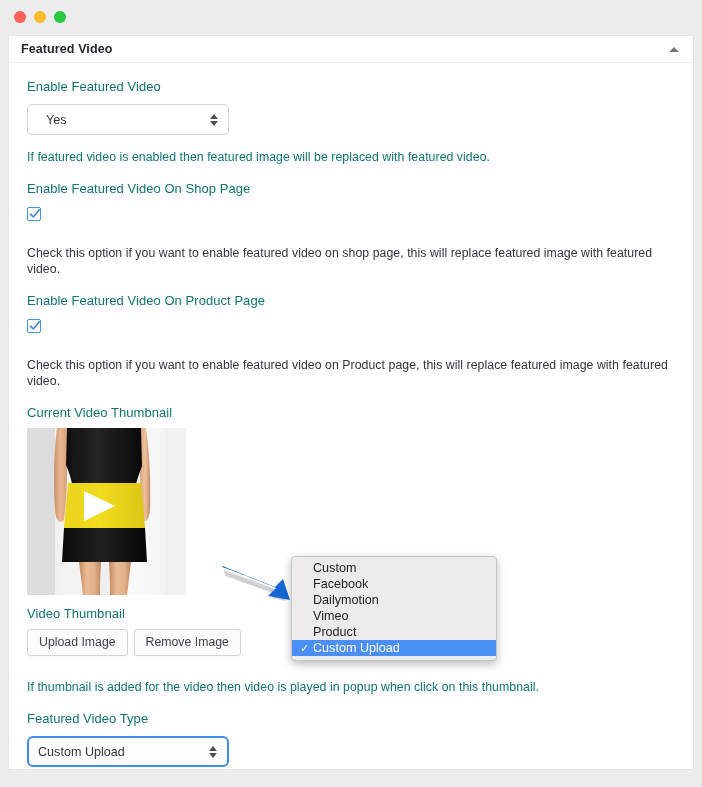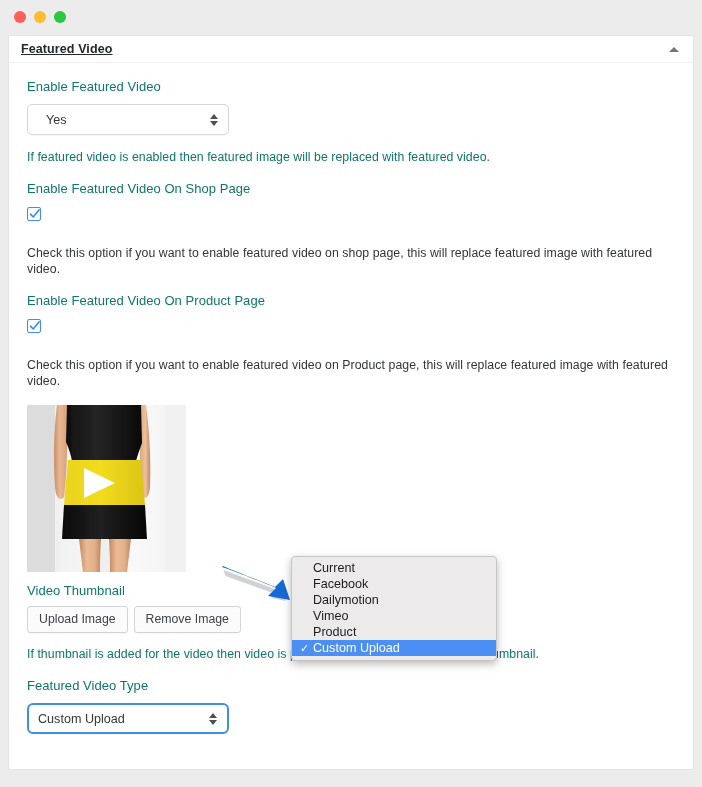--- a/index.html
+++ b/index.html
@@ -61,21 +61,20 @@
     box-sizing: border-box;
     padding: 0 12px;
     display: flex;
     align-items: center;
   }
   #metabox-title {
     font-size: 12.5px;
     font-weight: bold;
     color: #23282d;
     letter-spacing: 0.1px;
-    text-decoration: underline;
   }
   #collapse-toggle {
     position: absolute;
     right: 12px;
     top: 50%;
     transform: translateY(-50%);
     width: 14px;
     height: 14px;
     display: flex;
     align-items: center;
@@ -301,20 +300,21 @@
 
     <div class="checkbox-row" style="margin-bottom:16px;">
       <span class="checkbox">
         <svg width="12" height="12" viewBox="0 0 12 12">
           <path d="M1.5 6.2 L4.2 9 L10.2 1.8" fill="none" stroke="#3f8fe8" stroke-width="1.7" stroke-linecap="round" stroke-linejoin="round"></path>
         </svg>
       </span>
       <span class="checkbox-label">Check this option if you want to enable featured video on Product page, this will replace featured image with featured video.</span>
     </div>
 
+    <div class="field-label" style="margin-bottom:8px;">Current Video Thumbnail</div>
 
     <div id="thumb-wrap" style="margin-bottom:11px;">
       <svg id="thumb-svg" width="159" height="167" viewBox="0 0 159 167">
         <defs>
           <linearGradient id="bgGrad" x1="0" y1="0" x2="1" y2="0">
             <stop offset="0%" stop-color="#e3e3e3"></stop>
             <stop offset="22%" stop-color="#f2f2f2"></stop>
             <stop offset="60%" stop-color="#fafafa"></stop>
             <stop offset="100%" stop-color="#f2f2f2"></stop>
           </linearGradient>
@@ -372,21 +372,21 @@
         <path d="M82 134 L104 134 L100 167 L83 167 Z" fill="url(#skinLeg)"></path>
 
         <path d="M74 134 L82 134 L83 167 L73 167 Z" fill="#efefef"></path>
 
         <path d="M57 63 L57 93 L88 78 Z" fill="#ffffff"></path>
       </svg>
     </div>
 
     <div class="field-label" style="margin-bottom:8px;">Video Thumbnail</div>
 
-    <div class="btn-row" style="margin-bottom:14px;">
+    <div class="btn-row" style="margin-bottom:24px;">
       <button class="btn">Upload Image</button>
       <button class="btn">Remove Image</button>
     </div>
 
     <p class="help-text" style="margin-bottom:17px;">If thumbnail is added for the video then video is played in popup when click on this thumbnail.</p>
 
     <div class="field-label">Featured Video Type</div>
 
     <div class="select-box focused">
       <span>Custom Upload</span>
@@ -403,21 +403,21 @@
 <svg id="annotation-arrow" viewBox="0 0 80 48">
   <g transform="translate(1.5,3)">
     <path d="M2 2 L56 22 L50 30 L64 33 L60 19 L54 26 L4 8 Z" fill="#000" opacity="0.18"></path>
   </g>
   <path d="M2 2 C14 6 44 18 56 23 L48 31 L70 35 L63 14 L55 22 C43 17 14 6 3 1 Z" fill="#1668d4"></path>
 </svg>
 
 <div id="dropdown-popup">
   <div class="dd-item">
     <span class="dd-check"></span>
-    <span>Current</span>
+    <span>Custom</span>
   </div>
   <div class="dd-item">
     <span class="dd-check"></span>
     <span>Facebook</span>
   </div>
   <div class="dd-item">
     <span class="dd-check"></span>
     <span>Dailymotion</span>
   </div>
   <div class="dd-item">

